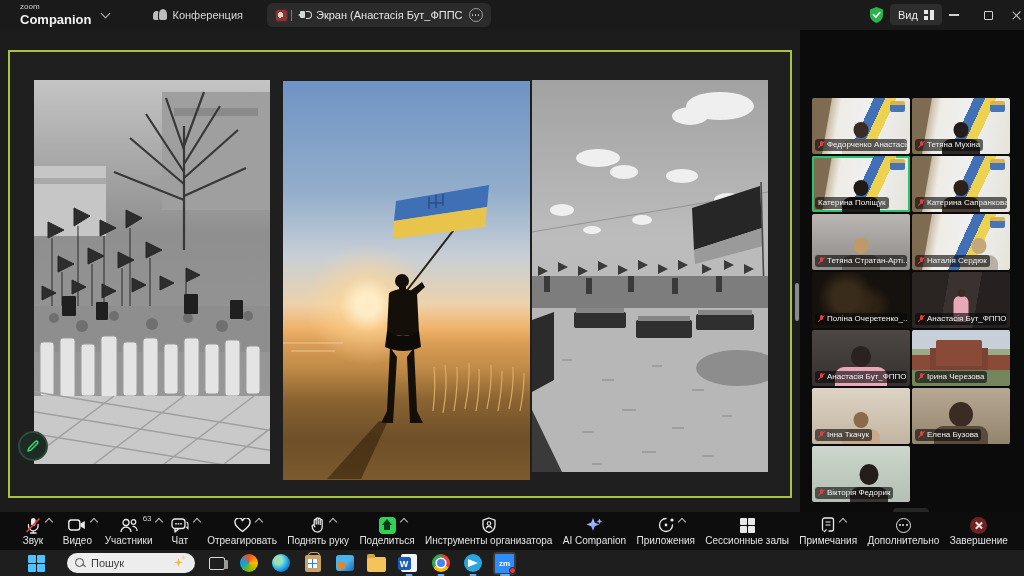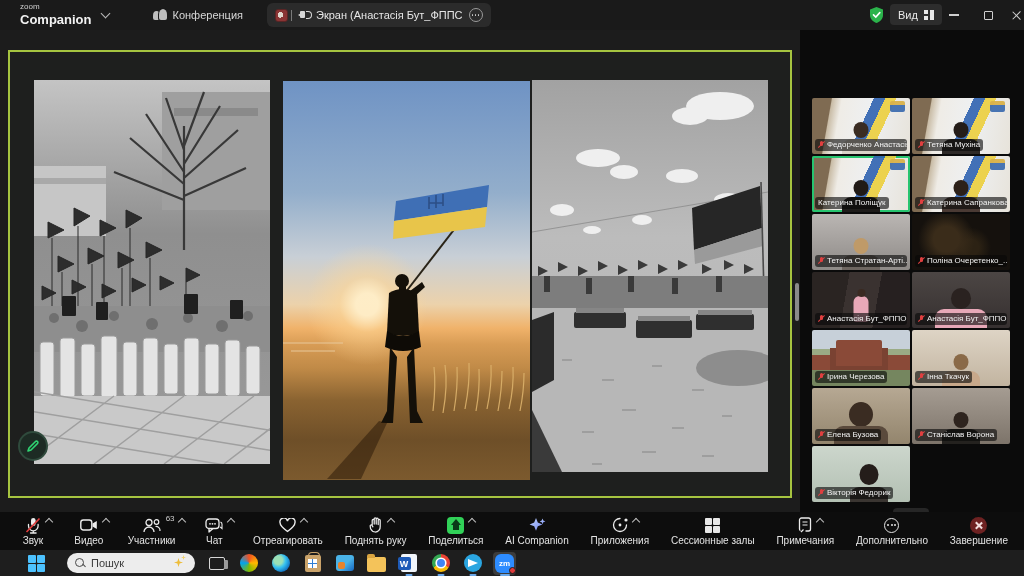--- a/index.html
+++ b/index.html
@@ -135,21 +135,21 @@
   .outlook::after{content:"";position:absolute;left:2px;bottom:2px;width:7px;height:7px;background:#e8842c;border-radius:2px;}
   .folder{width:19px;height:15px;background:#f4c35a;border-radius:2px;position:relative;margin-top:2px;}
   .folder::before{content:"";position:absolute;left:0;top:-3px;width:8px;height:4px;background:#d9a440;border-radius:2px 2px 0 0;}
   .worddoc{width:16px;height:18px;background:#f2f6fb;border-radius:2px;position:relative;}
   .wordband{position:absolute;left:-3px;top:3px;width:13px;height:13px;background:#1e5bb8;border-radius:2px;color:#fff;font-size:9px;font-weight:bold;display:flex;align-items:center;justify-content:center;}
   .chrome{width:18px;height:18px;border-radius:50%;background:conic-gradient(#ea4335 0 33%,#fbbc05 33% 66%,#34a853 66%);position:relative;}
   .chrome::after{content:"";position:absolute;left:5px;top:5px;width:8px;height:8px;border-radius:50%;background:#4285f4;box-shadow:0 0 0 1.6px #fff;}
   .tg{width:18px;height:18px;border-radius:50%;background:#2aa5e0;position:relative;}
   .tg::after{content:"";position:absolute;left:4px;top:5px;width:0;height:0;border-left:10px solid #fff;border-top:4px solid transparent;border-bottom:4px solid transparent;}
   .zoomapp{background:#3c3c3c;}
-  .zoomapp .zm{width:19px;height:19px;border-radius:6px;background:#2d8cff;color:#fff;font-size:8px;font-weight:bold;display:flex;align-items:center;justify-content:center;text-align:center;}
+  .zoomapp .zm{width:19px;height:19px;border-radius:1px;background:#2d8cff;color:#fff;font-size:8px;font-weight:bold;display:flex;align-items:center;justify-content:center;text-align:center;}
   .zoomapp .dot{position:absolute;right:0px;bottom:1px;width:7px;height:7px;border-radius:50%;background:#e03c3c;border:1px solid #1e1e1e;}
   #tray{margin-left:auto;display:flex;align-items:center;gap:10px;padding-right:8px;font-size:10px;color:#e8e8e8;}
   .cloud{width:19px;height:12px;background:#bcd2ea;border-radius:8px;position:relative;}
   .cloud::before{content:"";position:absolute;left:4px;top:-5px;width:9px;height:9px;border-radius:50%;background:#d5e4f4;}
   .chev-up{width:7px;height:7px;border-left:1.5px solid #d8d8d8;border-top:1.5px solid #d8d8d8;transform:rotate(45deg);margin-top:3px;}
   .tray-mic{width:8px;height:12px;position:relative;}
   .tray-mic::before{content:"";position:absolute;left:2px;top:0;width:4px;height:7px;border-radius:2px;background:#e0e0e0;}
   .tray-mic::after{content:"";position:absolute;left:0;top:4px;width:8px;height:6px;border:1.2px solid #e0e0e0;border-top:none;border-radius:0 0 6px 6px;}
   .tray-spk{width:14px;height:12px;position:relative;}
   .tray-spk::before{content:"";position:absolute;left:0;top:3px;border-top:3px solid transparent;border-bottom:3px solid transparent;border-right:5px solid #e0e0e0;}
@@ -394,20 +394,27 @@
           <span>Катерина Сапранкова</span>
         </div>
       </div>
     <div class="tile t-gray">
         <div class="person" style="--hair:#bf9a68;--shirt:#6e6660;"></div>
         <div class="nameplate">
           <span class="micmute"></span>
           <span>Тетяна Стратан-Арті...</span>
         </div>
       </div>
+    <div class="tile t-vbg">
+        <div class="person" style="--hair:#c5a878;--shirt:#b8b0a6;left:68%;"></div>
+        <div class="nameplate">
+          <span class="micmute"></span>
+          <span>Наталія Сердюк</span>
+        </div>
+      </div>
     <div class="tile t-dark">
         <div class="nameplate">
           <span class="micmute"></span>
           <span>Поліна Очеретенко_...</span>
         </div>
       </div>
     <div class="tile t-pinkstand">
         <span class="fig-pink"></span>
         <div class="nameplate">
           <span class="micmute"></span>
@@ -432,27 +439,20 @@
         <div class="nameplate">
           <span class="micmute"></span>
           <span>Інна Ткачук</span>
         </div>
       </div>
     <div class="tile t-indoor">
         <div class="person" style="--hair:#3a2c22;--shirt:#5a4a3c;"></div>
         <div class="nameplate">
           <span class="micmute"></span>
           <span>Елена Бузова</span>
-        </div>
-      </div>
-    <div class="tile t-room">
-        <div class="person" style="--hair:#2e241e;--shirt:#24221f;"></div>
-        <div class="nameplate">
-          <span class="micmute"></span>
-          <span>Станіслав Ворона</span>
         </div>
       </div>
     <div class="tile t-green">
         <div class="person" style="--hair:#241d1a;--shirt:#3a3531;left:58%;"></div>
         <div class="nameplate">
           <span class="micmute"></span>
           <span>Вікторія Федорик</span>
         </div>
       </div>
   </div>
@@ -527,20 +527,30 @@
         <span class="caret"></span>
       </span>
     <span class="lab">Поднять руку</span>
   </div>
   <div class="titem">
     <span class="ticon">
         <span class="share-ico"></span>
         <span class="caret"></span>
       </span>
     <span class="lab">Поделиться</span>
+  </div>
+  <div class="titem">
+    <span class="ticon">
+        <svg width="14" height="16" viewBox="0 0 14 16">
+          <path d="M7 1 L13 3.2 V8 C13 11.8 10.4 14.4 7 15.5 C3.6 14.4 1 11.8 1 8 V3.2 Z" fill="none" stroke="#ececec" stroke-width="1.3"></path>
+          <circle cx="7" cy="6.5" r="1.8" fill="none" stroke="#ececec" stroke-width="1.1"></circle>
+          <path d="M4 11.5 a3.2 3.2 0 0 1 6 0" fill="none" stroke="#ececec" stroke-width="1.1"></path>
+        </svg>
+      </span>
+    <span class="lab">Инструменты организатора</span>
   </div>
   <div class="titem">
     <span class="ticon">
         <svg width="17" height="16" viewBox="0 0 17 16">
           <defs>
             <linearGradient id="aig" x1="0" y1="0" x2="1" y2="1">
               <stop offset="0" stop-color="#bcd2ff"></stop>
               <stop offset="1" stop-color="#7a8cf0"></stop>
             </linearGradient>
           </defs>

